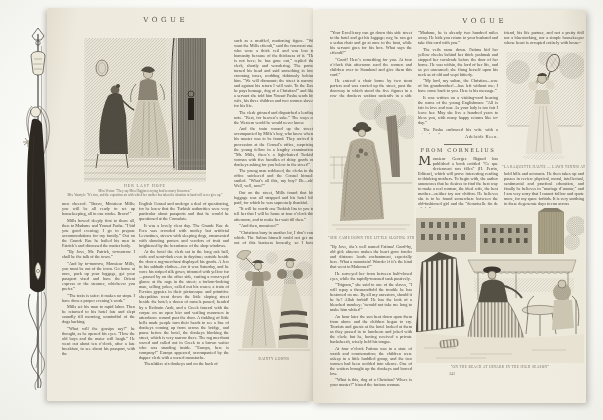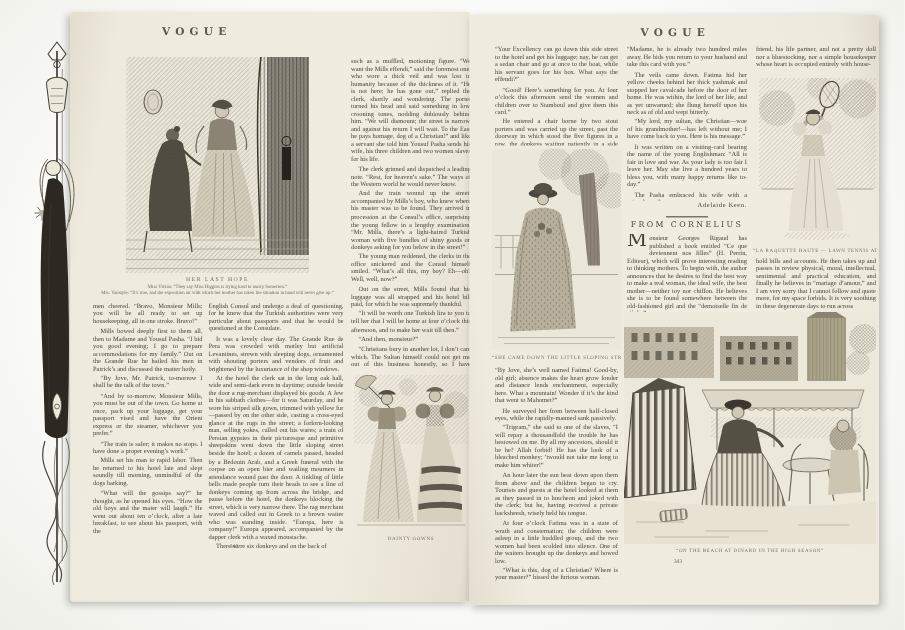--- a/index.html
+++ b/index.html
@@ -7,21 +7,21 @@
   .scanbg{position:absolute;inset:0;background:
     radial-gradient(ellipse at 50% 45%, #fbfbf9 60%, #efefe9 100%);}
   .page{position:absolute;top:8px;height:393px;}
   .page-left{left:47px;width:266px;border-radius:2px 0 0 2px;
     background:linear-gradient(100deg,#e2ddce 0%,#eeeadd 10%,#f0ecdf 70%,#e5e0d1 97%,#d9d4c4 100%);
     box-shadow:-2px 2px 5px rgba(95,90,75,.35);}
   .page-right{left:313px;top:10px;width:273px;border-radius:0 2px 2px 0;
     background:linear-gradient(260deg,#e0dbcc 0%,#edE9dc 8%,#f0ecdf 35%,#efebde 88%,#e4dfd0 100%);
     box-shadow:2px 2px 6px rgba(95,90,75,.4);}
   .hdr{position:absolute;font-family:"DejaVu Serif",serif;font-size:7px;letter-spacing:3.5px;
-    color:#5a564b;text-align:left;width:80px;font-weight:bold;}
+    color:#5a564b;text-align:right;width:80px;}
   .bodytext{position:absolute;font-size:4.3px;line-height:1.17;color:#49453b;text-align:justify;overflow:hidden;}
   .bodytext p{margin:0 0 1.6px 0;text-indent:5px;}
   .bodytext p.ni{text-indent:0;}
   .cap{position:absolute;font-size:3.3px;letter-spacing:.45px;color:#6f6b5e;text-align:center;
     text-transform:uppercase;overflow:hidden;white-space:nowrap;}
   .capt-title{font-size:3.8px;letter-spacing:1px;}
   .caplines{position:absolute;font-size:3.2px;line-height:1.25;color:#6f6b5e;text-align:center;overflow:hidden;}
   .folio{position:absolute;font-size:3.8px;color:#716d60;text-align:center;width:40px;}
   .sig{position:absolute;font-size:4.4px;color:#49453b;text-align:right;letter-spacing:.4px;}
   .secrule{position:absolute;height:1px;background:#7a7567;}

